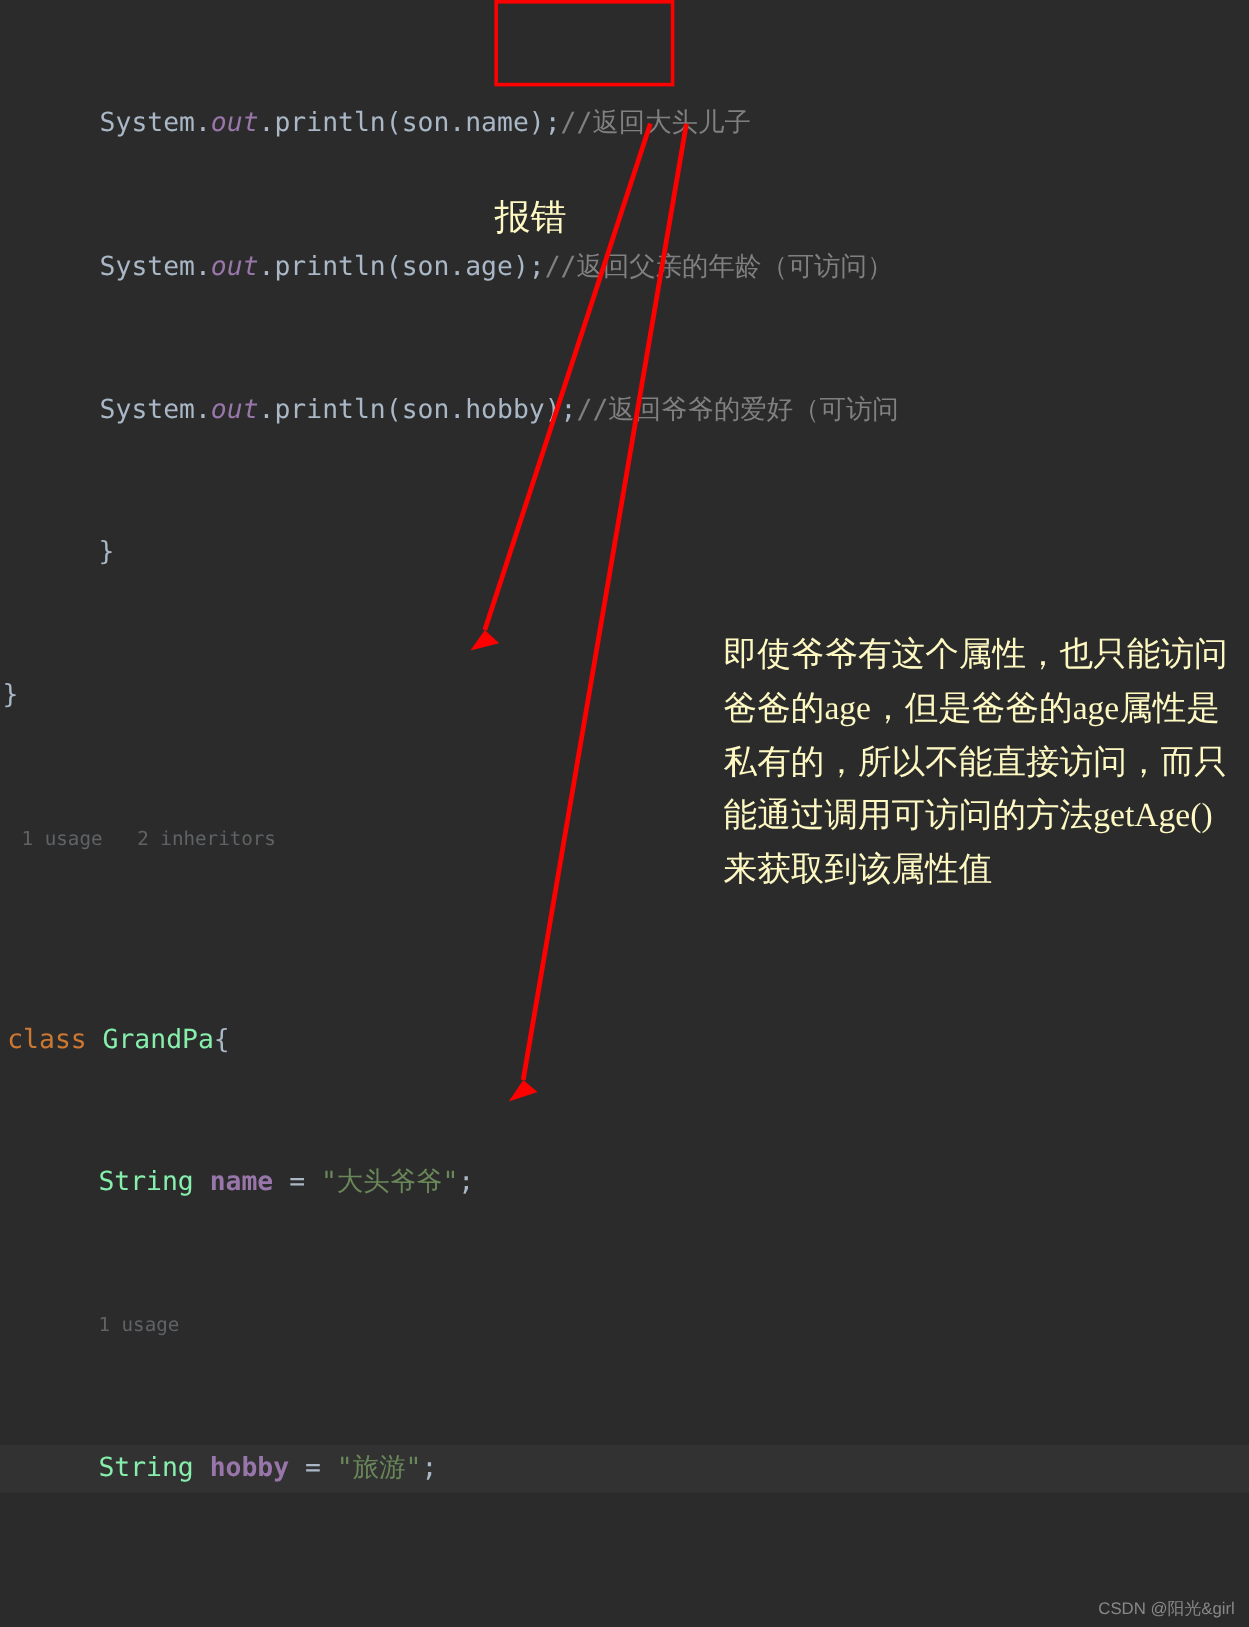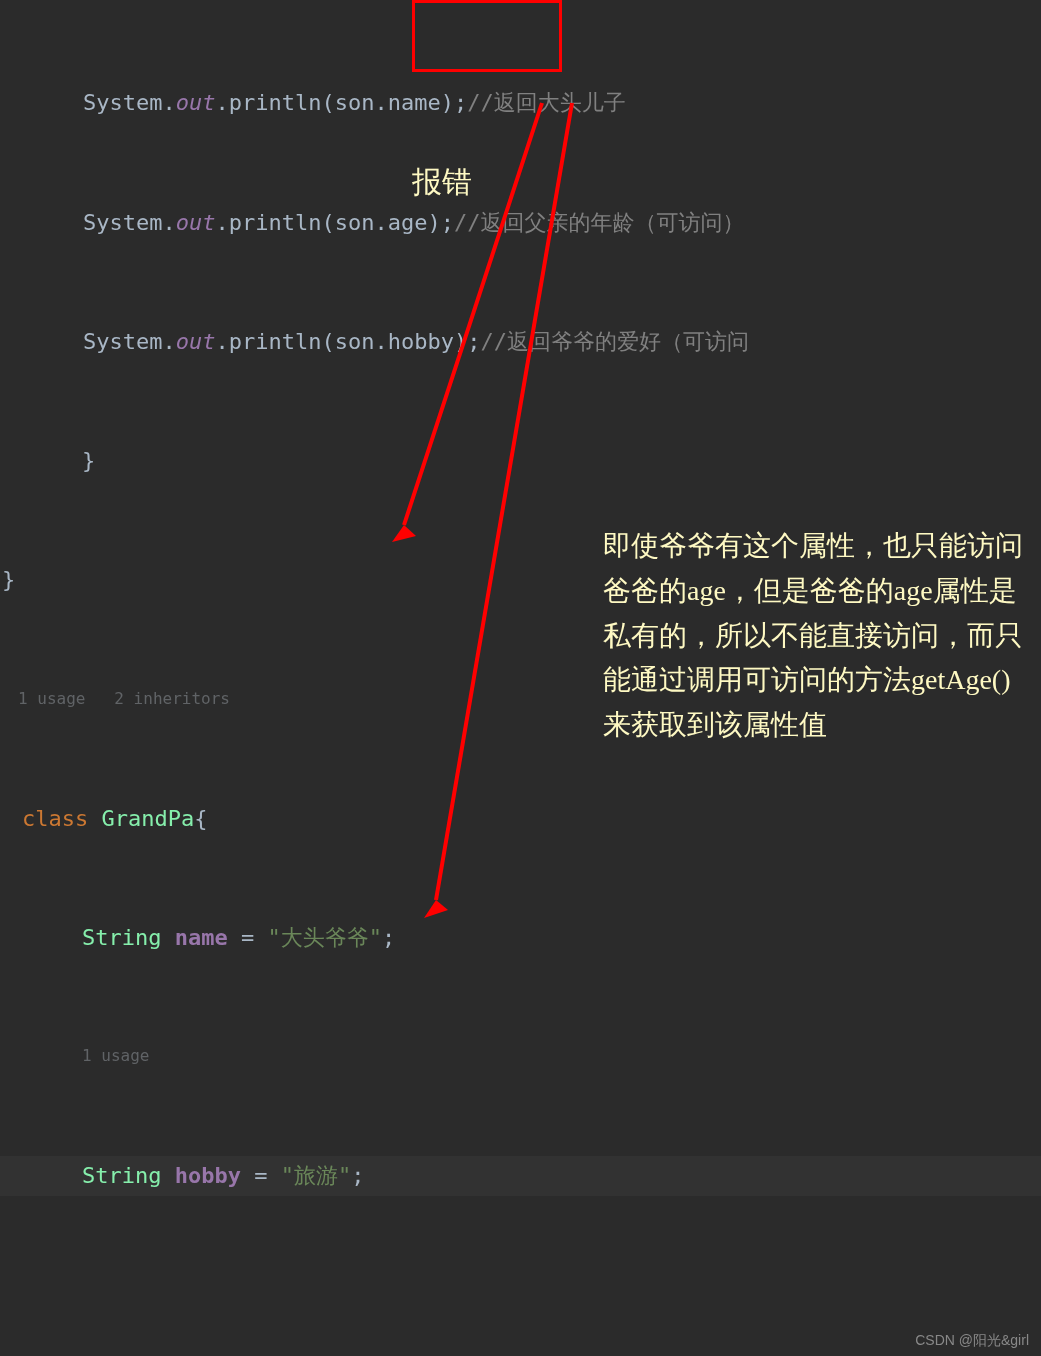--- a/index.html
+++ b/index.html
@@ -81,21 +81,21 @@
 </head>
 <body>
 
 <div class="code-container">
   <div class="line indent3"><span><span>System.</span><span class="static-field">out</span><span>.println(</span><span>son.name</span><span>);</span><span class="comment">//返回大头儿子</span></span></div>
   <div class="line indent3"><span><span>System.</span><span class="static-field">out</span><span>.println(</span><span>son.age</span><span>);</span><span class="comment">//返回父亲的年龄（可访问）</span></span></div>
   <div class="line indent3"><span><span>System.</span><span class="static-field">out</span><span>.println(</span><span>son.hobby</span><span>);</span><span class="comment">//返回爷爷的爱好（可访问</span></span></div>
   <div class="line indent2"><span class="punct">}</span></div>
   <div class="line indent1" style="padding-left:2px;"><span class="punct">}</span></div>
   <div class="line" style="padding-left:18px;"><span class="hint">1 usage</span><span class="hint">   </span><span class="hint">2 inheritors</span></div>
-  <div class="line" style="padding-left:22px;"><span class="keyword">class </span><span class="classname">GrandPa</span><span class="punct">{</span></div>
+  <div class="line" style="padding-left:6px;margin-top:48px;"><span class="keyword">class </span><span class="classname">GrandPa</span><span class="punct">{</span></div>
   <div class="line indent2"><span class="classname">String </span><span class="field">name</span><span> = </span><span class="string">"大头爷爷"</span><span class="punct">;</span></div>
   <div class="line indent2"><span class="hint">1 usage</span></div>
   <div class="line indent2 highlighted"><span class="classname">String </span><span class="field">hobby</span><span> = </span><span class="string">"旅游"</span><span class="punct">;</span></div>
   
   
   
   
   
   
   

